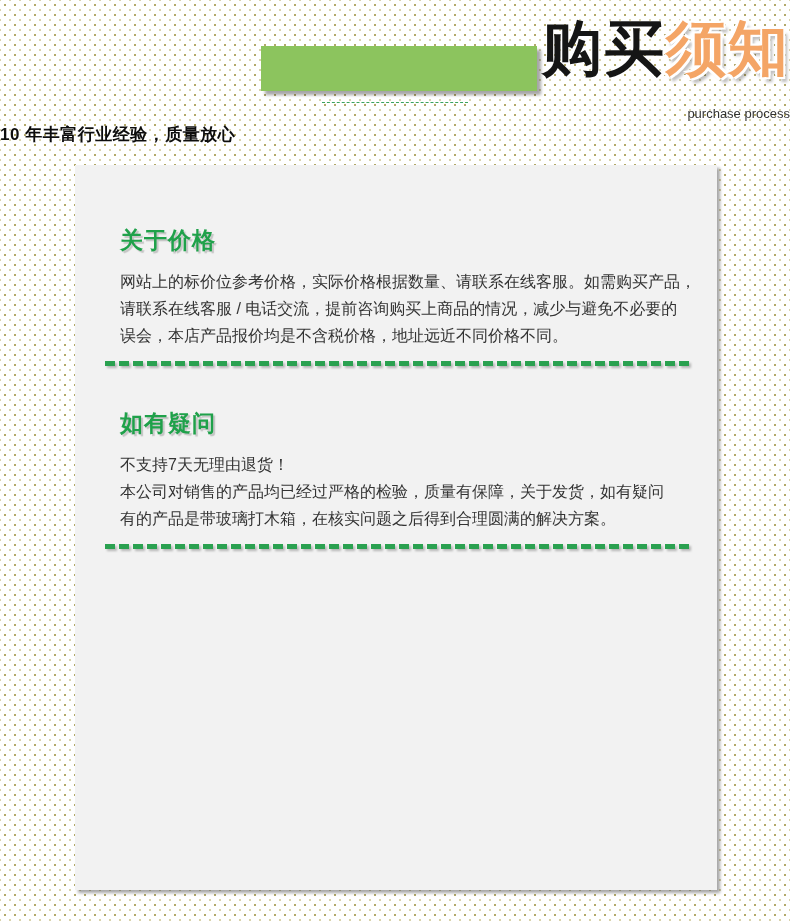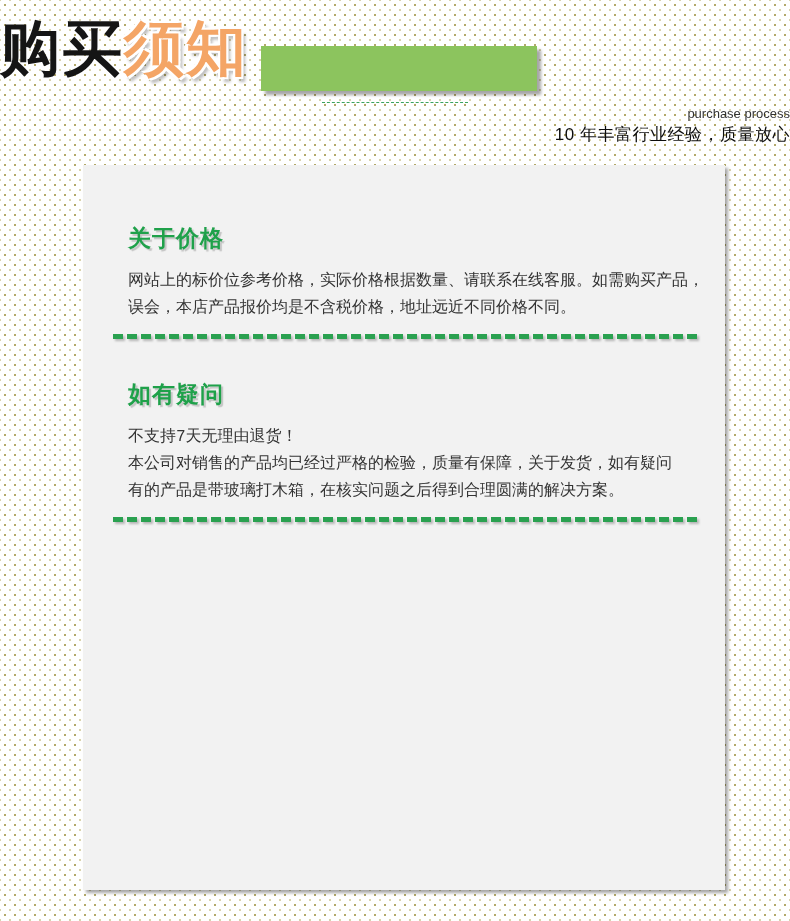--- a/index.html
+++ b/index.html
@@ -23,21 +23,21 @@
   
   .header { position: absolute; top: 0; left: 0; width: 100%; height: 165px; }
   .band {
     position: absolute; top: 46px; left: 50%;
     width: 276px; height: 45px; margin-left: -134px;
     background: #8cc45e;
     box-shadow: 4px 4px 3px rgba(0,0,0,0.35);
   }
   .big-title {
     position: absolute; top: 16px; left: 0; width: 100%;
-    text-align: left;
+    text-align: right;
     font-size: 60px; line-height: 66px; font-weight: bold;
     letter-spacing: 2px; white-space: nowrap;
   }
   .big-title .t-black { color: #151515; }
   .big-title .t-accent {
     color: #f4a566;
     text-shadow:
       -2px -2px 0 #ffffff, 2px -2px 0 #ffffff,
       -2px  2px 0 #ffffff, 2px  2px 0 #ffffff,
        4px  5px 3px rgba(0,0,0,0.25);
@@ -46,32 +46,32 @@
     position: absolute; top: 102px; left: 50%;
     width: 146px; margin-left: -73px;
     border-top: 1px dashed #3aa35d;
   }
   .sub-en {
     position: absolute; top: 106px; left: 0; width: 100%;
     text-align: right; font-size: 13px; color: #333333;
   }
   .sub-cn {
     position: absolute; top: 123px; left: 0; width: 100%;
-    text-align: right; font-size: 17px; color: #0d0d0d;
+    text-align: left; font-size: 17px; color: #0d0d0d;
     letter-spacing: 0.5px;
+    font-weight: bold;
   }
 
   
   .card {
-    position: absolute; left: 83px; top: 165px;
+    position: absolute; left: 75px; top: 165px;
     width: 642px; height: 725px;
     background: #f2f2f2;
     box-shadow: 3px 3px 3px rgba(0,0,0,0.35);
     padding-top: 62px;
-    font-family: Liberation Mono, monospace;
   }
   .section { margin-bottom: 44px; }
   .section-title {
     margin: 0 25px 15px 45px;
     font-size: 23px; line-height: 26px; font-weight: bold;
     color: #1fa14a;
     text-shadow: 2px 2px 1px #c4c4c4;
     letter-spacing: 1px;
   }
   .section-line {
@@ -101,20 +101,21 @@
     <div class="mini-dash"></div>
     <div class="sub-en">purchase process</div>
     <div class="sub-cn">10 年丰富行业经验，质量放心</div>
   </div>
 
   <div class="card">
 
     <div class="section">
       <div class="section-title">关于价格</div>
       <div class="section-line">网站上的标价位参考价格，实际价格根据数量、请联系在线客服。如需购买产品，</div>
+      <div class="section-line">请联系在线客服 / 电话交流，提前咨询购买上商品的情况，减少与避免不必要的</div>
       <div class="section-line">误会，本店产品报价均是不含税价格，地址远近不同价格不同。</div>
       <div class="divider"></div>
     </div>
 
     <div class="section">
       <div class="section-title">如有疑问</div>
       <div class="section-line">不支持7天无理由退货！</div>
       <div class="section-line">本公司对销售的产品均已经过严格的检验，质量有保障，关于发货，如有疑问</div>
       <div class="section-line">有的产品是带玻璃打木箱，在核实问题之后得到合理圆满的解决方案。</div>
       <div class="divider"></div>

